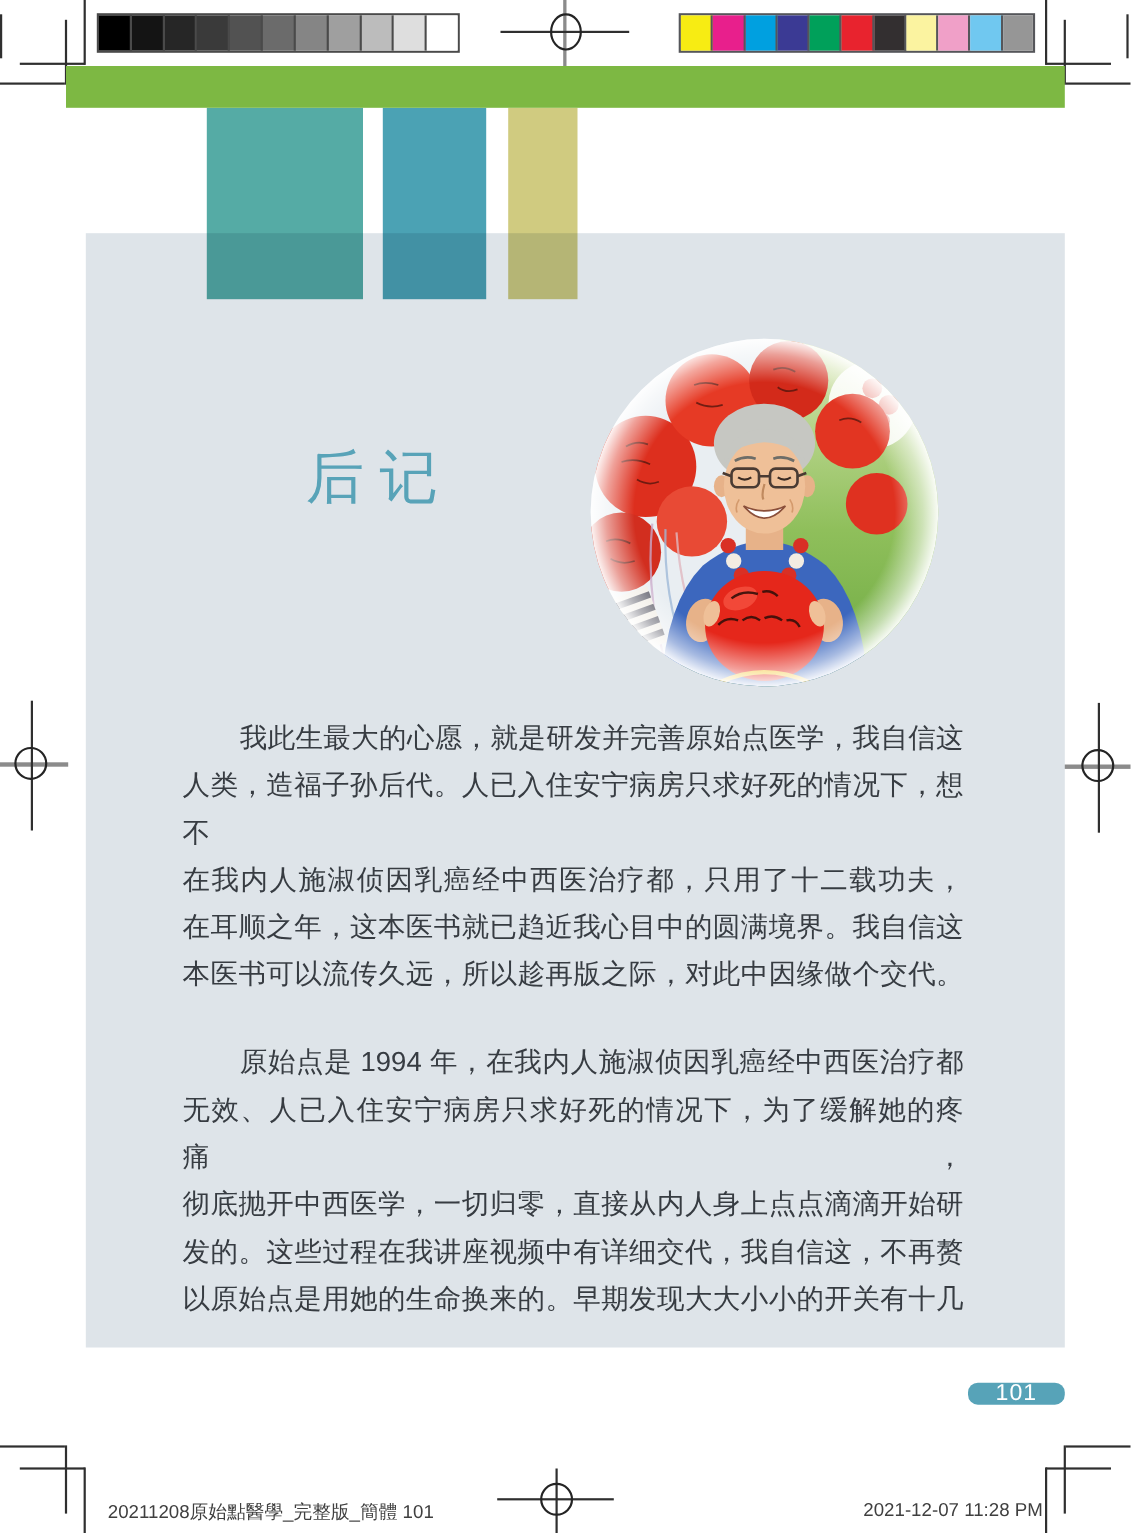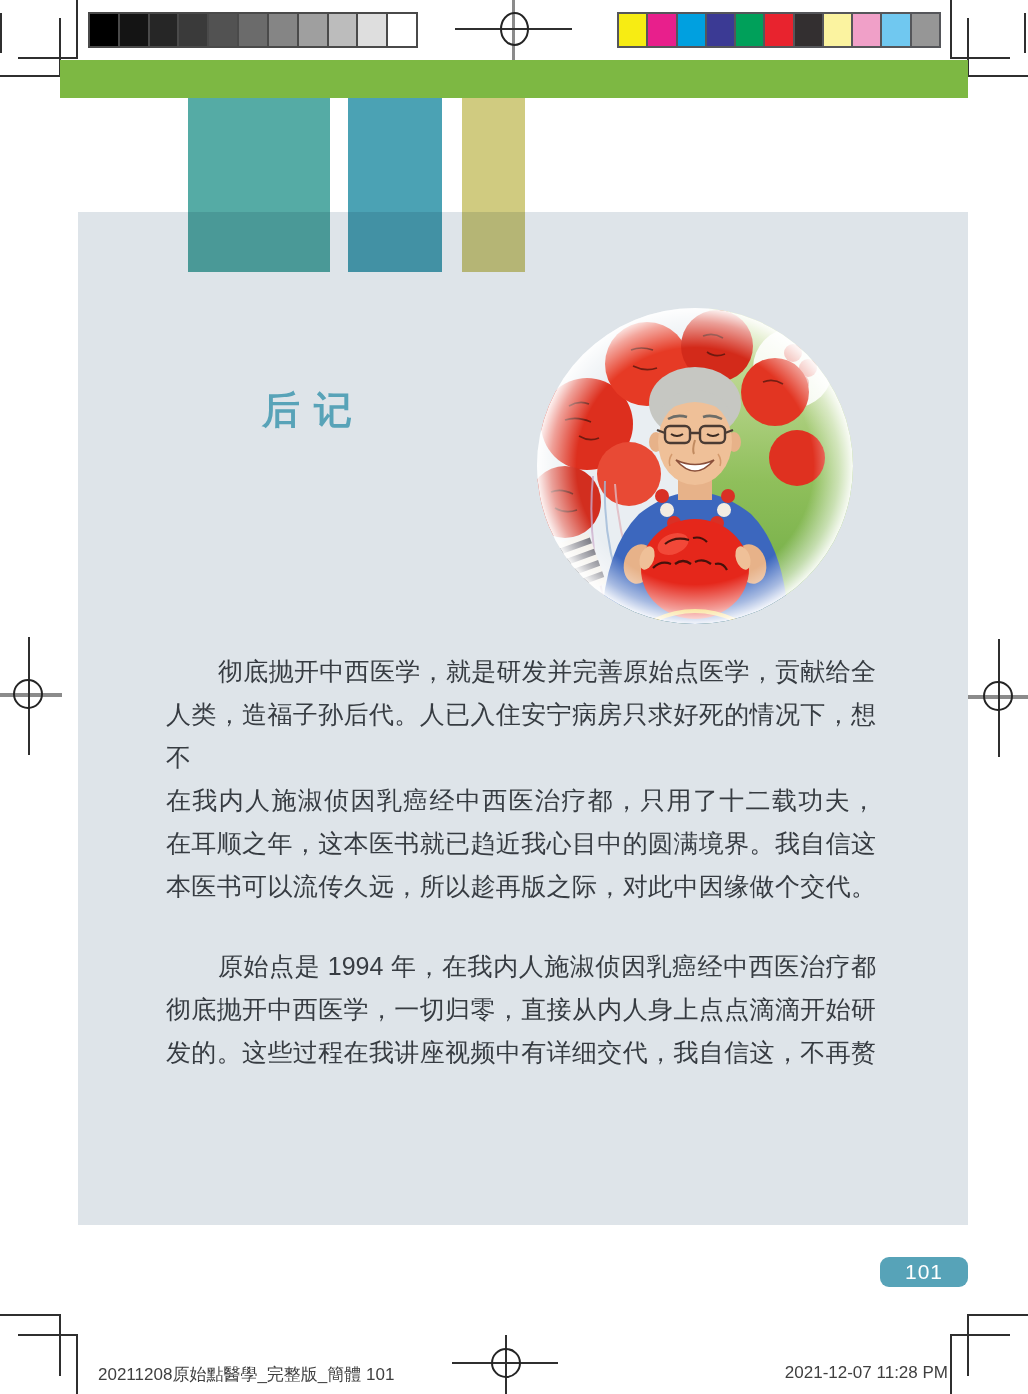--- a/index.html
+++ b/index.html
@@ -19,32 +19,32 @@
   .cl-bar .swatch { border-right-color:#55565a; }
   .swatch:last-child { border-right:none; }
   
   .green-bar { position:absolute; left:60px; top:60px; width:908px; height:38px; background:var(--green); z-index:3; }
   .content { position:absolute; left:78px; top:212px; width:890px; height:1013px; background:var(--content-bg); z-index:1; }
   .block { position:absolute; top:98px; height:174px; mix-blend-mode:multiply; z-index:2; }
   .block.teal  { left:188px; width:142px; background:var(--teal); }
   .block.blue  { left:348px; width:94px;  background:var(--blue); }
   .block.olive { left:462px; width:63px;  background:var(--olive); }
   
-  .title { position:absolute; left:262px; top:390px; margin:0; z-index:4;
-    font-size:38px; font-weight:700; letter-spacing:14px; color:var(--title-color); line-height:1.1; }
+  .title { position:absolute; left:262px; top:390px; margin:16px; z-index:4;
+    font-size:53px; font-weight:400; letter-spacing:14px; color:var(--title-color); line-height:1.1; }
   
   .photo { position:absolute; left:535px; top:306px; width:320px; height:320px; z-index:4; }
   
   .body-text { position:absolute; left:166px; top:650px; width:710px; z-index:4;
     color:var(--text-color); font-size:25px; line-height:43px; }
   .para + .para { margin-top:37px; }
   .line { text-align:justify; text-align-last:justify; }
   .line.first { padding-left:52px; }
   
-  .badge { position:absolute; left:880px; top:1257px; width:88px; height:30px; z-index:4;
+  .badge { position:absolute; left:880px; top:1257px; width:88px; height:20px; z-index:4;
     background:var(--badge-bg); border-radius:9px; color:#ffffff; font-size:21px;
     display:flex; align-items:center; justify-content:center; letter-spacing:1px; }
   
   .footer-left, .footer-right { position:absolute; top:1363px; z-index:4;
     font-family:Liberation Sans, sans-serif; font-size:17px; color:var(--footer-color); }
   .footer-left { left:98px; }
   .footer-right { right:80px; }
 </style>
 </head>
 <body>
@@ -229,30 +229,32 @@
         <ellipse cx="112" cy="252" rx="7" ry="12" fill="#efc098" transform="rotate(18 112 252)"></ellipse>
         <ellipse cx="208" cy="252" rx="7" ry="12" fill="#efc098" transform="rotate(-18 208 252)"></ellipse>
         <path d="M120,314 Q160,296 200,314" stroke="#f5c93c" stroke-width="4" fill="none"></path>
       </g>
       <rect width="320" height="320" fill="url(#vig)"></rect>
     </g>
   </svg>
 
   <div class="body-text">
       <div class="para">
-        <div class="line first">彻底抛开中西医学，就是研发并完善原始点医学，贡献给全</div>
+        <div class="line first">我此生最大的心愿，就是研发并完善原始点医学，我自信这</div>
         <div class="line">人类，造福子孙后代。人已入住安宁病房只求好死的情况下，想不</div>
         <div class="line">在我内人施淑侦因乳癌经中西医治疗都，只用了十二载功夫，</div>
         <div class="line">在耳顺之年，这本医书就已趋近我心目中的圆满境界。我自信这</div>
         <div class="line">本医书可以流传久远，所以趁再版之际，对此中因缘做个交代。</div>
       </div>
       <div class="para">
         <div class="line first">原始点是 1994 年，在我内人施淑侦因乳癌经中西医治疗都</div>
+        <div class="line">无效、人已入住安宁病房只求好死的情况下，为了缓解她的疼痛，</div>
         <div class="line">彻底抛开中西医学，一切归零，直接从内人身上点点滴滴开始研</div>
         <div class="line">发的。这些过程在我讲座视频中有详细交代，我自信这，不再赘</div>
+        <div class="line">以原始点是用她的生命换来的。早期发现大大小小的开关有十几</div>
       </div>
     </div>
 
   <div class="badge">101</div>
 
   <div class="footer-left">20211208原始點醫學_完整版_簡體  101</div>
   <div class="footer-right">2021-12-07  11:28 PM</div>
 
 </div>
 

